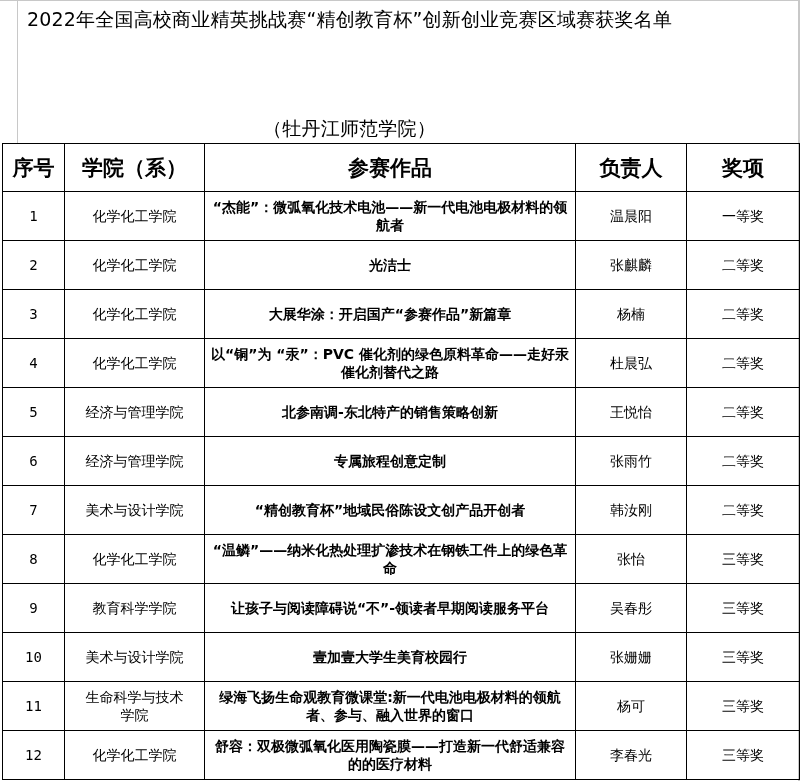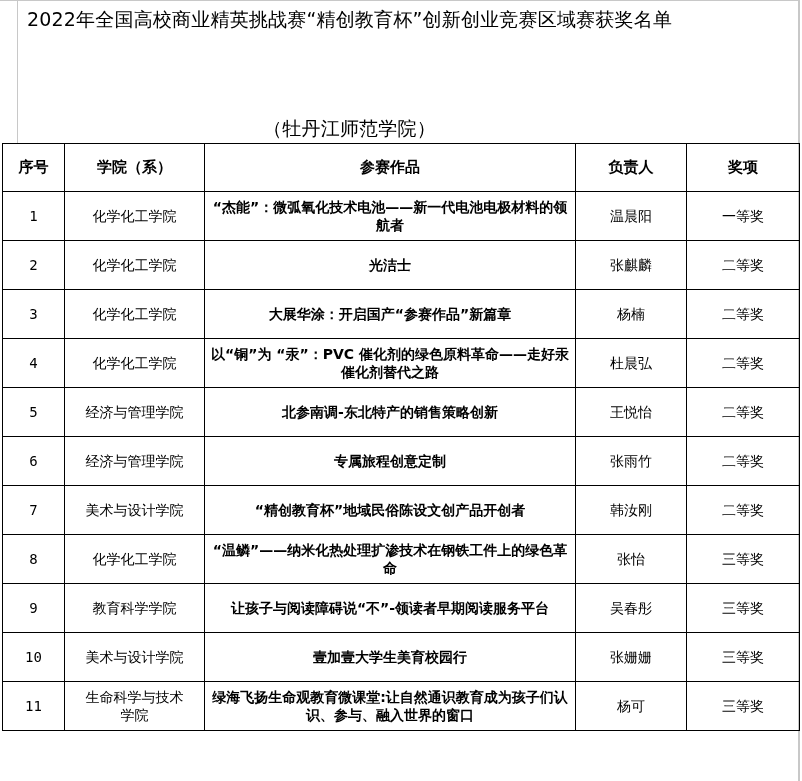--- a/index.html
+++ b/index.html
@@ -61,21 +61,21 @@
     table.awards col.c-award { width: 113px; }
     table.awards th, table.awards td {
       border: 1.5px solid #000;
       text-align: center;
       vertical-align: middle;
       padding: 0 4px;
       box-sizing: border-box;
     }
     table.awards th {
       height: 48px;
-      font-size: 15px;
+      font-size: 21px;
       font-weight: bold;
       font-family: "DejaVu Sans", sans-serif;
     }
     table.awards td {
       height: 49px;
       font-size: 14px;
       line-height: 18px;
       font-weight: normal;
       font-family: "DejaVu Sans", sans-serif;
     }
@@ -186,19 +186,26 @@
       <tr>
         <td class="no">10</td>
         <td class="school">美术与设计学院</td>
         <td class="work">壹加壹大学生美育校园行</td>
         <td>张姗姗</td>
         <td>三等奖</td>
       </tr>
       <tr>
         <td class="no">11</td>
         <td class="school">生命科学与技术学院</td>
-        <td class="work">绿海飞扬生命观教育微课堂:让自然通识教育成为孩子们认识、参与、融入世界的窗口</td>
+        <td class="work">绿海飞扬生命观教育微课堂:新一代电池电极材料的领航者、参与、融入世界的窗口</td>
         <td>杨可</td>
+        <td>三等奖</td>
+      </tr>
+      <tr>
+        <td class="no">12</td>
+        <td class="school">化学化工学院</td>
+        <td class="work">舒容：双极微弧氧化医用陶瓷膜——打造新一代舒适兼容的的医疗材料</td>
+        <td>李春光</td>
         <td>三等奖</td>
       </tr>
     </tbody>
   </table>
 </div>
 
 </body></html>

